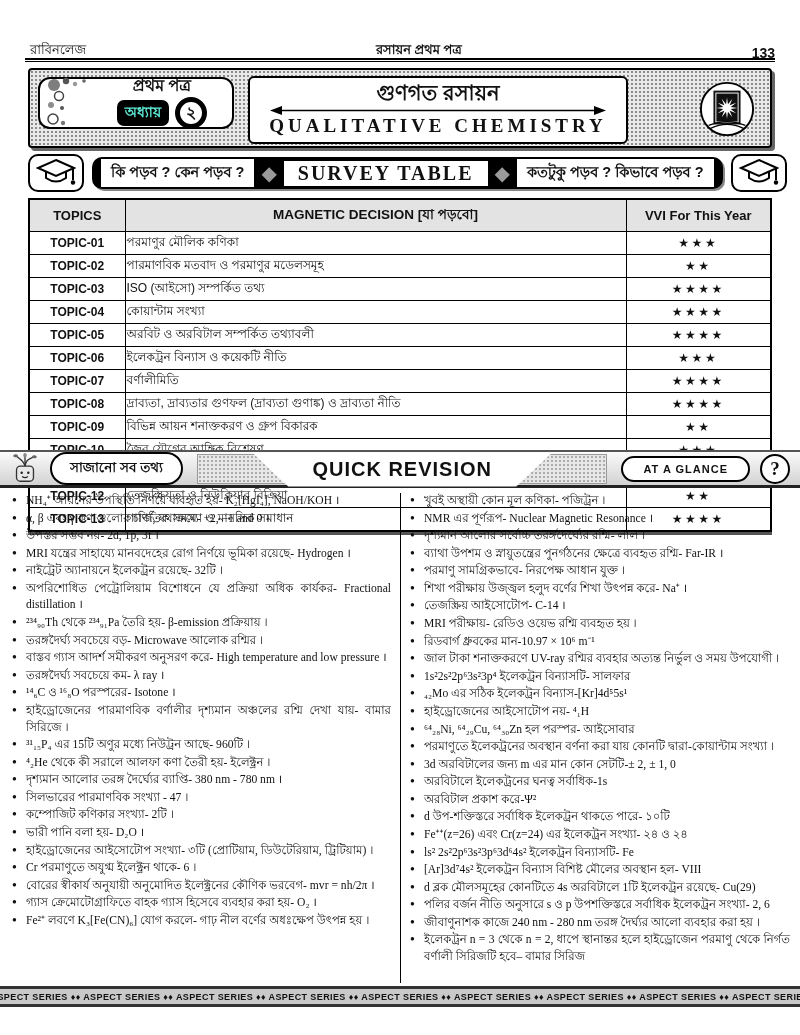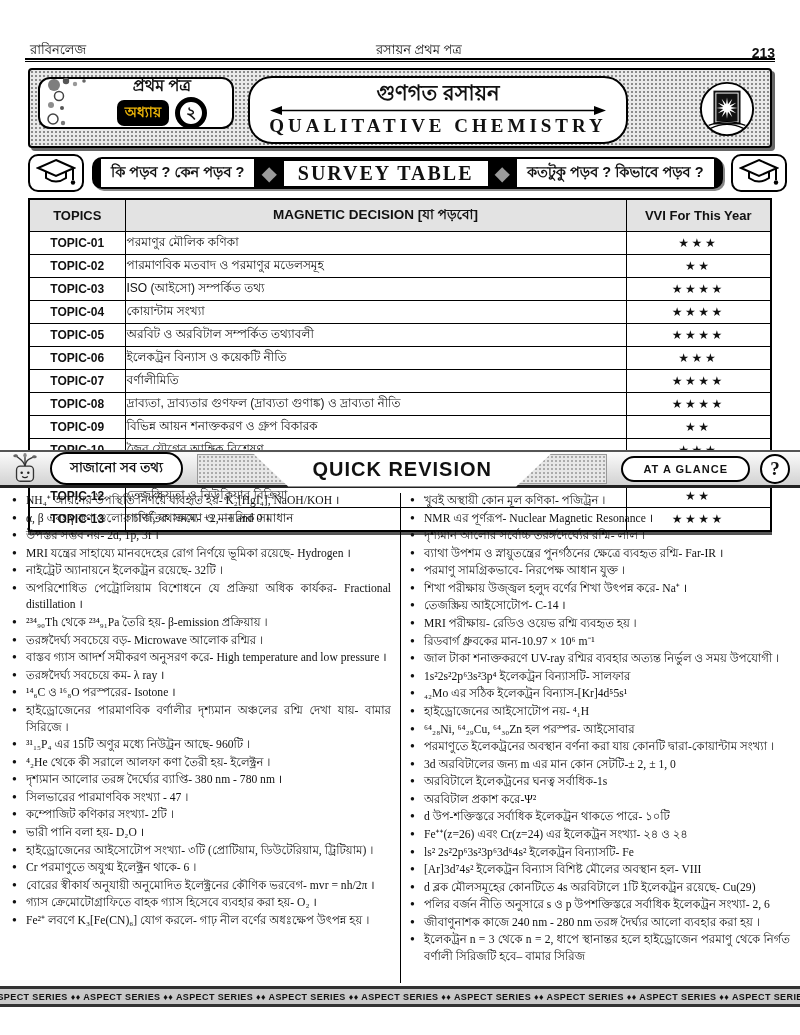--- a/index.html
+++ b/index.html
@@ -2,43 +2,43 @@
 <html><head>
 <meta charset="utf-8">
 <style>
   * { box-sizing: border-box; margin: 0; padding: 0; }
   body { width: 800px; height: 1035px; background: #fff; color: #111;
          font-family: "Liberation Sans", sans-serif; position: relative; overflow: hidden; }
 
   
   .top-header { position:absolute; top:40px; left:30px; right:25px;
                 display:flex; justify-content:space-between; align-items:flex-end; font-size:13px; }
-  .top-header .c { font-weight:normal; }
+  .top-header .c { font-weight:bold; }
   .top-header .r { font-weight:bold; font-size:14px; }
   .header-rule { position:absolute; top:58px; left:25px; right:25px; height:4px;
                  border-top:2px solid #000; border-bottom:1px solid #000; }
 
   
   .banner { position:absolute; top:68px; left:28px; width:744px; height:80px;
             border:2px solid #000; border-radius:4px; box-shadow:3px 3px 0 #666;
             background-color:#e9e9e9;
             background-image: radial-gradient(#8a8a8a 0.8px, transparent 1.1px);
             background-size:4px 4px; }
   .logo-box { position:absolute; left:8px; top:7px; width:196px; height:52px; background:#fff;
               border:2px solid #000; border-radius:12px; display:flex; align-items:center; padding:2px 4px; }
   .logo-dots { flex:0 0 52px; height:56px; }
   .logo-texts { flex:1; display:flex; flex-direction:column; align-items:center; }
   .paper-label { font-weight:bold; font-size:16px; line-height:1.1; }
   .chapter-line { display:flex; align-items:center; gap:6px; margin-top:3px; }
-  .chapter-chip { background:#000; color:#eab308; font-weight:bold; font-size:14px; padding:1px 8px; border-radius:7px; }
+  .chapter-chip { background:#000; color:#5eead4; font-weight:bold; font-size:14px; padding:1px 8px; border-radius:7px; }
   .chapter-circle { width:32px; height:32px; border:5px solid #000; border-radius:50%;
                     display:flex; align-items:center; justify-content:center;
                     font-size:16px; font-weight:bold; background:#fff; }
   .title-box { position:absolute; left:218px; top:6px; width:380px; height:68px; background:#fff;
-               border:2px solid #000; border-radius:24px; text-align:center; padding-top:3px; }
+               border:2px solid #000; border-radius:6px; text-align:center; padding-top:3px; }
   .title-bn { font-size:21px; font-weight:bold; line-height:1.15; }
   .title-arrow { display:block; margin:0 auto; }
   .title-en { font-family:"Liberation Serif", serif; font-weight:bold; font-size:19px; letter-spacing:4px; line-height:1.05; }
   .emblem { position:absolute; right:14px; top:10px; width:58px; height:58px; }
 
   
   .survey-row { position:absolute; top:153px; left:28px; width:744px; height:40px;
                 display:flex; align-items:center; gap:8px; }
   .cap-box { width:56px; height:38px; border:2px solid #000; border-radius:10px; background:#fff;
              display:flex; align-items:center; justify-content:center; flex:0 0 auto; }
@@ -96,21 +96,21 @@
             border-top:3px solid #333; border-bottom:3px solid #333;
             display:flex; align-items:center; justify-content:center;
             font-size:9px; font-weight:bold; letter-spacing:0.4px; white-space:nowrap; overflow:hidden; }
 </style>
 </head>
 <body>
 
 <div class="top-header">
   <span>রাবিনলেজ</span>
   <span class="c">রসায়ন প্রথম পত্র</span>
-  <span class="r">213</span>
+  <span class="r">133</span>
 </div>
 <div class="header-rule"></div>
 
 <div class="banner">
   <div class="logo-box">
     <svg class="logo-dots" viewBox="0 0 52 56">
       <circle cx="10" cy="10" r="6" fill="#7e7e7e"></circle>
       <circle cx="22" cy="6" r="3.2" fill="#555"></circle>
       <circle cx="31" cy="9" r="2.2" fill="#999"></circle>
       <circle cx="40" cy="6" r="1.8" fill="#666"></circle>

